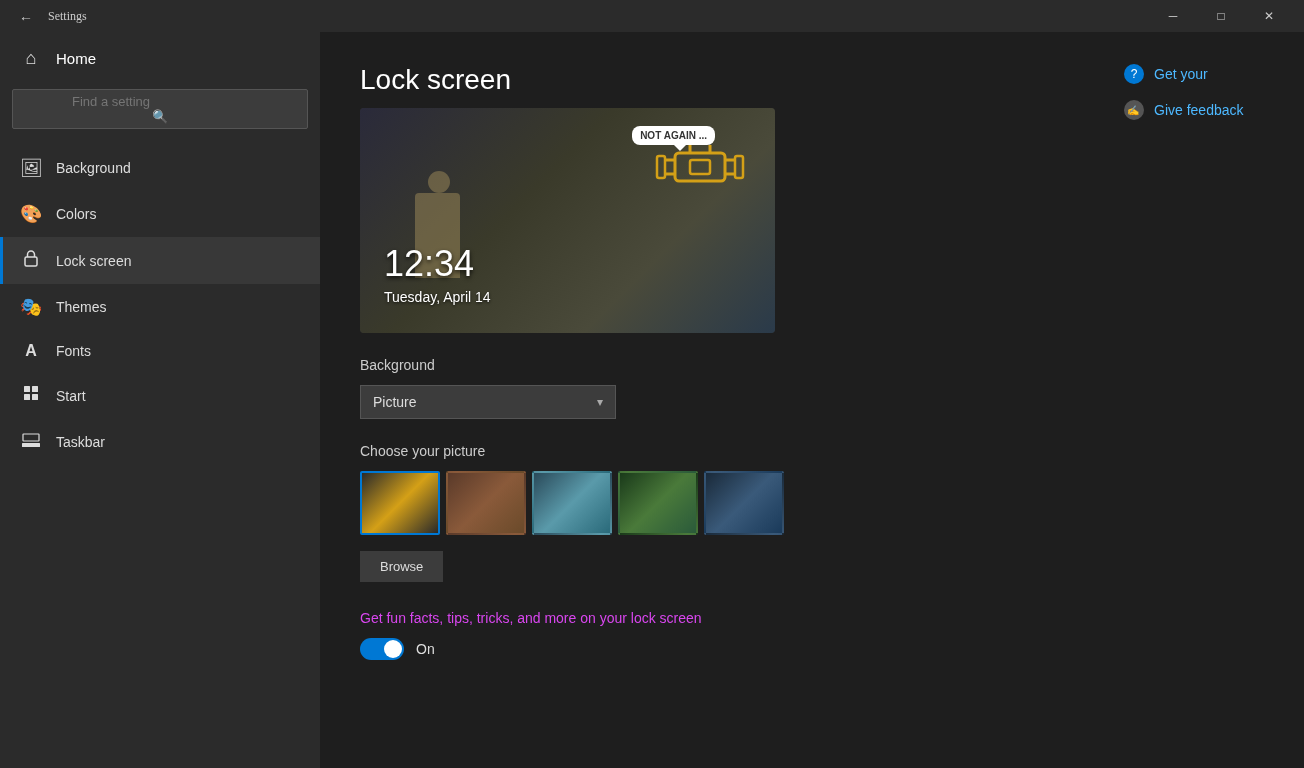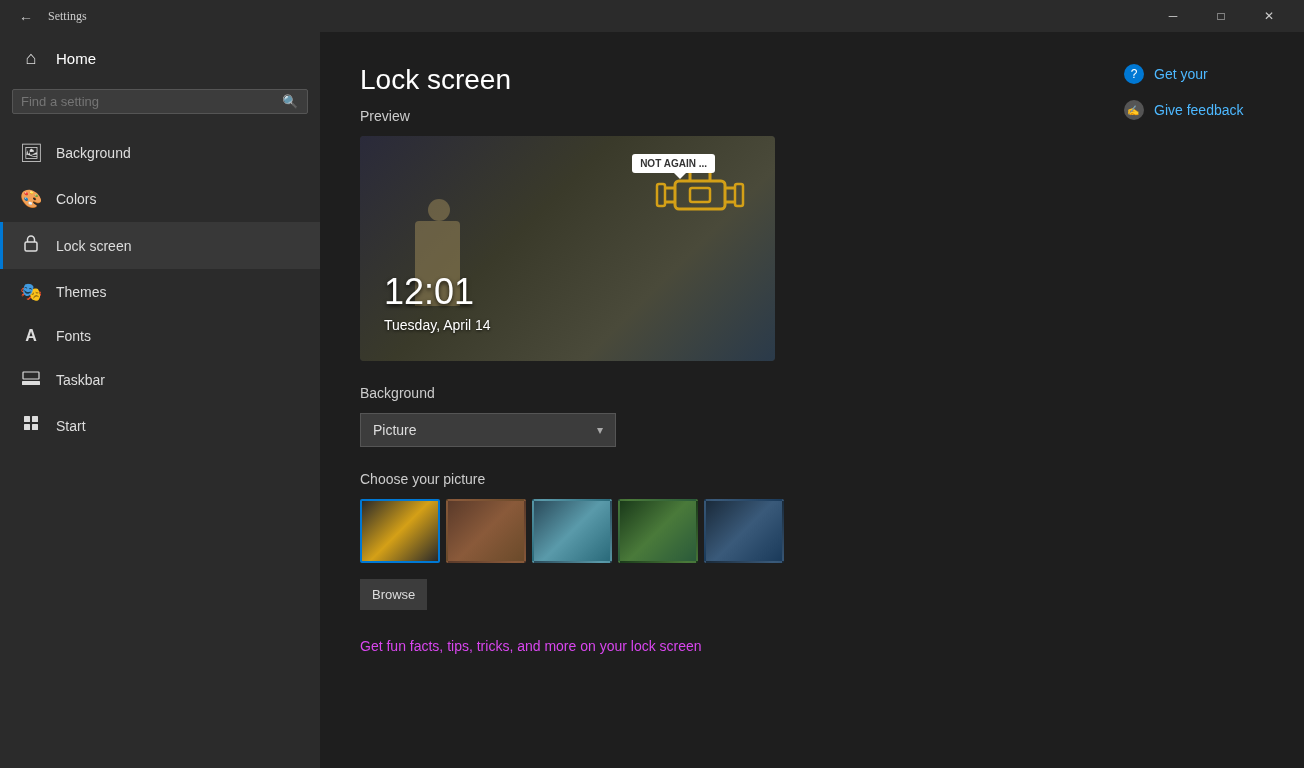--- a/index.html
+++ b/index.html
@@ -77,20 +77,21 @@
       font-size: 15px;
     }
     .search-box {
       margin: 4px 12px 16px;
       display: flex;
       align-items: center;
       background: #3c3c3c;
       border: 1px solid #555;
       border-radius: 2px;
       padding: 4px 8px;
+      flex-direction: column;
     }
     .search-input {
       flex: 1;
       background: transparent;
       border: none;
       color: #ccc;
       font-size: 13px;
       outline: none;
     }
     .search-icon-btn {
@@ -175,21 +176,21 @@
     
     .preview-speech-bubble {
       position: absolute;
       top: 18px;
       right: 60px;
       background: white;
       color: #333;
       font-size: 10px;
       font-weight: bold;
       padding: 4px 8px;
-      border-radius: 3px;
+      border-radius: 8px;
       white-space: nowrap;
     }
     .preview-speech-bubble::after {
       content: '';
       position: absolute;
       bottom: -6px;
       left: 50%;
       border-left: 6px solid transparent;
       border-right: 6px solid transparent;
       border-top: 6px solid white;
@@ -259,21 +260,21 @@
     .thumb-1 { background: linear-gradient(135deg, #2a2a2a, #d4a017, #2a2a2a); }
     .thumb-2 { background: linear-gradient(135deg, #5a3a2a, #8a5a3a, #6a4a2a); }
     .thumb-3 { background: linear-gradient(135deg, #2a4a5a, #5a9aaa, #2a6a7a); }
     .thumb-4 { background: linear-gradient(135deg, #1a3a1a, #4a7a3a, #2a5a3a); }
     .thumb-5 { background: linear-gradient(135deg, #1a2a3a, #3a5a7a, #1a3a5a); }
 
     .browse-btn {
       background: #3c3c3c;
       border: none;
       color: #ddd;
-      padding: 8px 12px;
+      padding: 8px 20px;
       font-size: 13px;
       cursor: pointer;
       margin-bottom: 28px;
     }
 
     
     .toggle-label {
       font-size: 14px;
       color: #d946ef;
       margin-bottom: 12px;
@@ -383,44 +384,43 @@
     <div class="sidebar-item">
       <span class="sidebar-icon">🎭</span>
       <span>Themes</span>
     </div>
     <div class="sidebar-item">
       <span class="sidebar-icon" style="font-weight:bold;font-size:16px;">A</span>
       <span>Fonts</span>
     </div>
     <div class="sidebar-item">
       <span class="sidebar-icon">
-        <svg width="18" height="14" viewBox="0 0 18 14" fill="none">
-          <rect x="0" y="10" width="18" height="4" rx="0.5" fill="#ddd"></rect>
-          <rect x="1" y="1" width="16" height="7" rx="0.5" stroke="#ddd" stroke-width="1.2" fill="none"></rect>
-        </svg>
-      </span>
-      <span>Taskbar</span>
-    </div>
-    <div class="sidebar-item">
-      <span class="sidebar-icon">
         <svg width="18" height="18" viewBox="0 0 18 18" fill="none">
           <rect x="2" y="2" width="6" height="6" rx="0.5" fill="#ddd"></rect>
           <rect x="10" y="2" width="6" height="6" rx="0.5" fill="#ddd"></rect>
           <rect x="2" y="10" width="6" height="6" rx="0.5" fill="#ddd"></rect>
           <rect x="10" y="10" width="6" height="6" rx="0.5" fill="#ddd"></rect>
         </svg>
       </span>
       <span>Start</span>
     </div>
+    <div class="sidebar-item">
+      <span class="sidebar-icon">
+        <svg width="18" height="14" viewBox="0 0 18 14" fill="none">
+          <rect x="0" y="10" width="18" height="4" rx="0.5" fill="#ddd"></rect>
+          <rect x="1" y="1" width="16" height="7" rx="0.5" stroke="#ddd" stroke-width="1.2" fill="none"></rect>
+        </svg>
+      </span>
+      <span>Taskbar</span>
+    </div>
   </div>
 
   <div class="content">
     <h1 class="page-title">Lock screen</h1>
 
-    <div class="section-label">Preview</div>
     <div class="preview-container">
       <div class="preview-bg">
 
         <div class="engine-icon">
           <svg width="90" height="55" viewBox="0 0 90 55" fill="none">
             <rect x="20" y="15" width="50" height="28" rx="4" stroke="#d4a017" stroke-width="3" fill="none"></rect>
             <rect x="35" y="22" width="20" height="14" rx="2" stroke="#d4a017" stroke-width="2.5" fill="none"></rect>
             <line x1="10" y1="22" x2="20" y2="22" stroke="#d4a017" stroke-width="3"></line>
             <line x1="10" y1="36" x2="20" y2="36" stroke="#d4a017" stroke-width="3"></line>
             <rect x="2" y="18" width="8" height="22" rx="2" stroke="#d4a017" stroke-width="2.5" fill="none"></rect>
@@ -430,21 +430,21 @@
             <line x1="35" y1="7" x2="35" y2="15" stroke="#d4a017" stroke-width="3"></line>
             <line x1="55" y1="7" x2="55" y2="15" stroke="#d4a017" stroke-width="3"></line>
           </svg>
         </div>
 
         <div class="preview-speech-bubble">NOT AGAIN ...</div>
 
         <div style="position:absolute;bottom:55px;left:55px;width:45px;height:85px;background:rgba(160,140,90,0.5);border-radius:4px 4px 0 0;"></div>
         <div style="position:absolute;bottom:140px;left:68px;width:22px;height:22px;background:rgba(160,140,90,0.5);border-radius:50%;"></div>
 
-        <div class="preview-time">12:01</div>
+        <div class="preview-time">12:34</div>
         <div class="preview-date">Tuesday, April 14</div>
       </div>
     </div>
 
     <div class="section-label">Background</div>
     <div class="dropdown">
       <span>Picture</span>
       <span class="dropdown-arrow">▾</span>
     </div>
 
@@ -452,20 +452,26 @@
     <div class="picture-grid">
       <div class="picture-thumb thumb-1 selected"></div>
       <div class="picture-thumb thumb-2"></div>
       <div class="picture-thumb thumb-3"></div>
       <div class="picture-thumb thumb-4"></div>
       <div class="picture-thumb thumb-5"></div>
     </div>
     <button class="browse-btn">Browse</button>
 
     <div class="toggle-label">Get fun facts, tips, tricks, and more on your lock screen</div>
+    <div class="toggle-row">
+      <div class="toggle-switch">
+        <div class="toggle-knob"></div>
+      </div>
+      <span class="toggle-text">On</span>
+    </div>
   </div>
 
   <div class="right-panel">
     <div class="help-item">
       <div class="help-icon">?</div>
       <span class="help-link">Get your</span>
     </div>
     <div class="help-item">
       <div class="help-icon" style="background:#555; font-size:10px;">✍</div>
       <span class="help-link">Give feedback</span>

